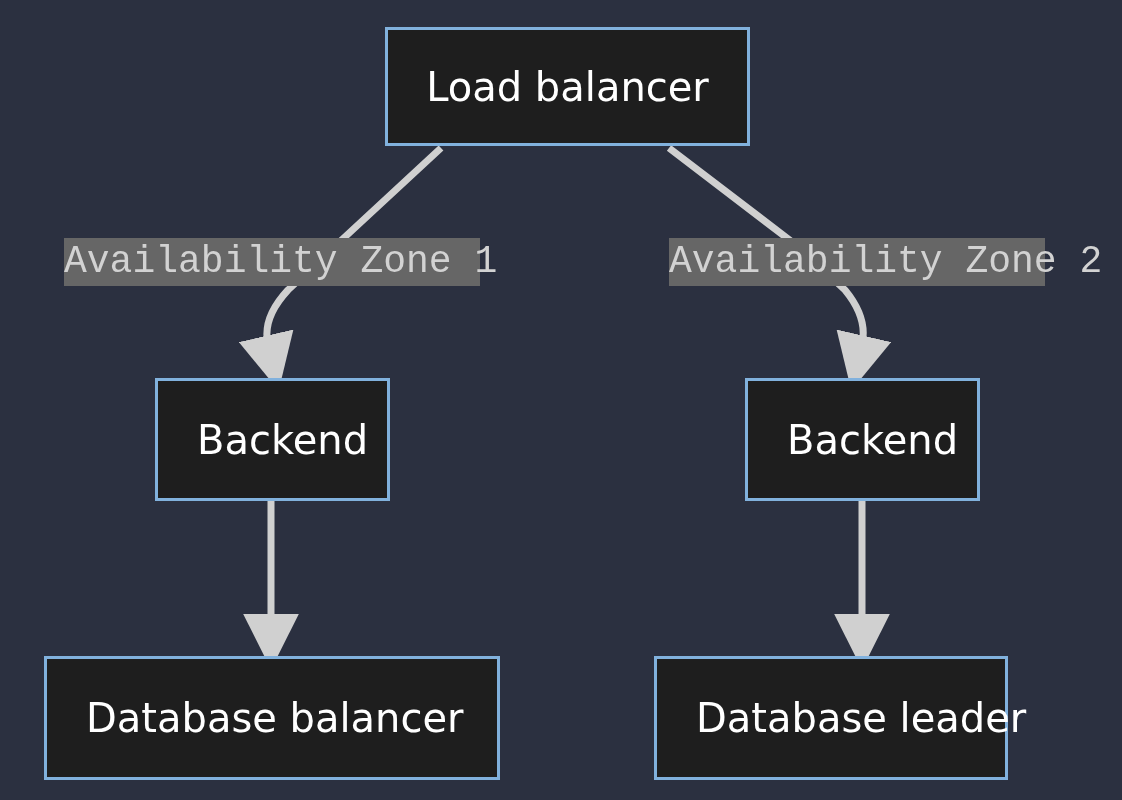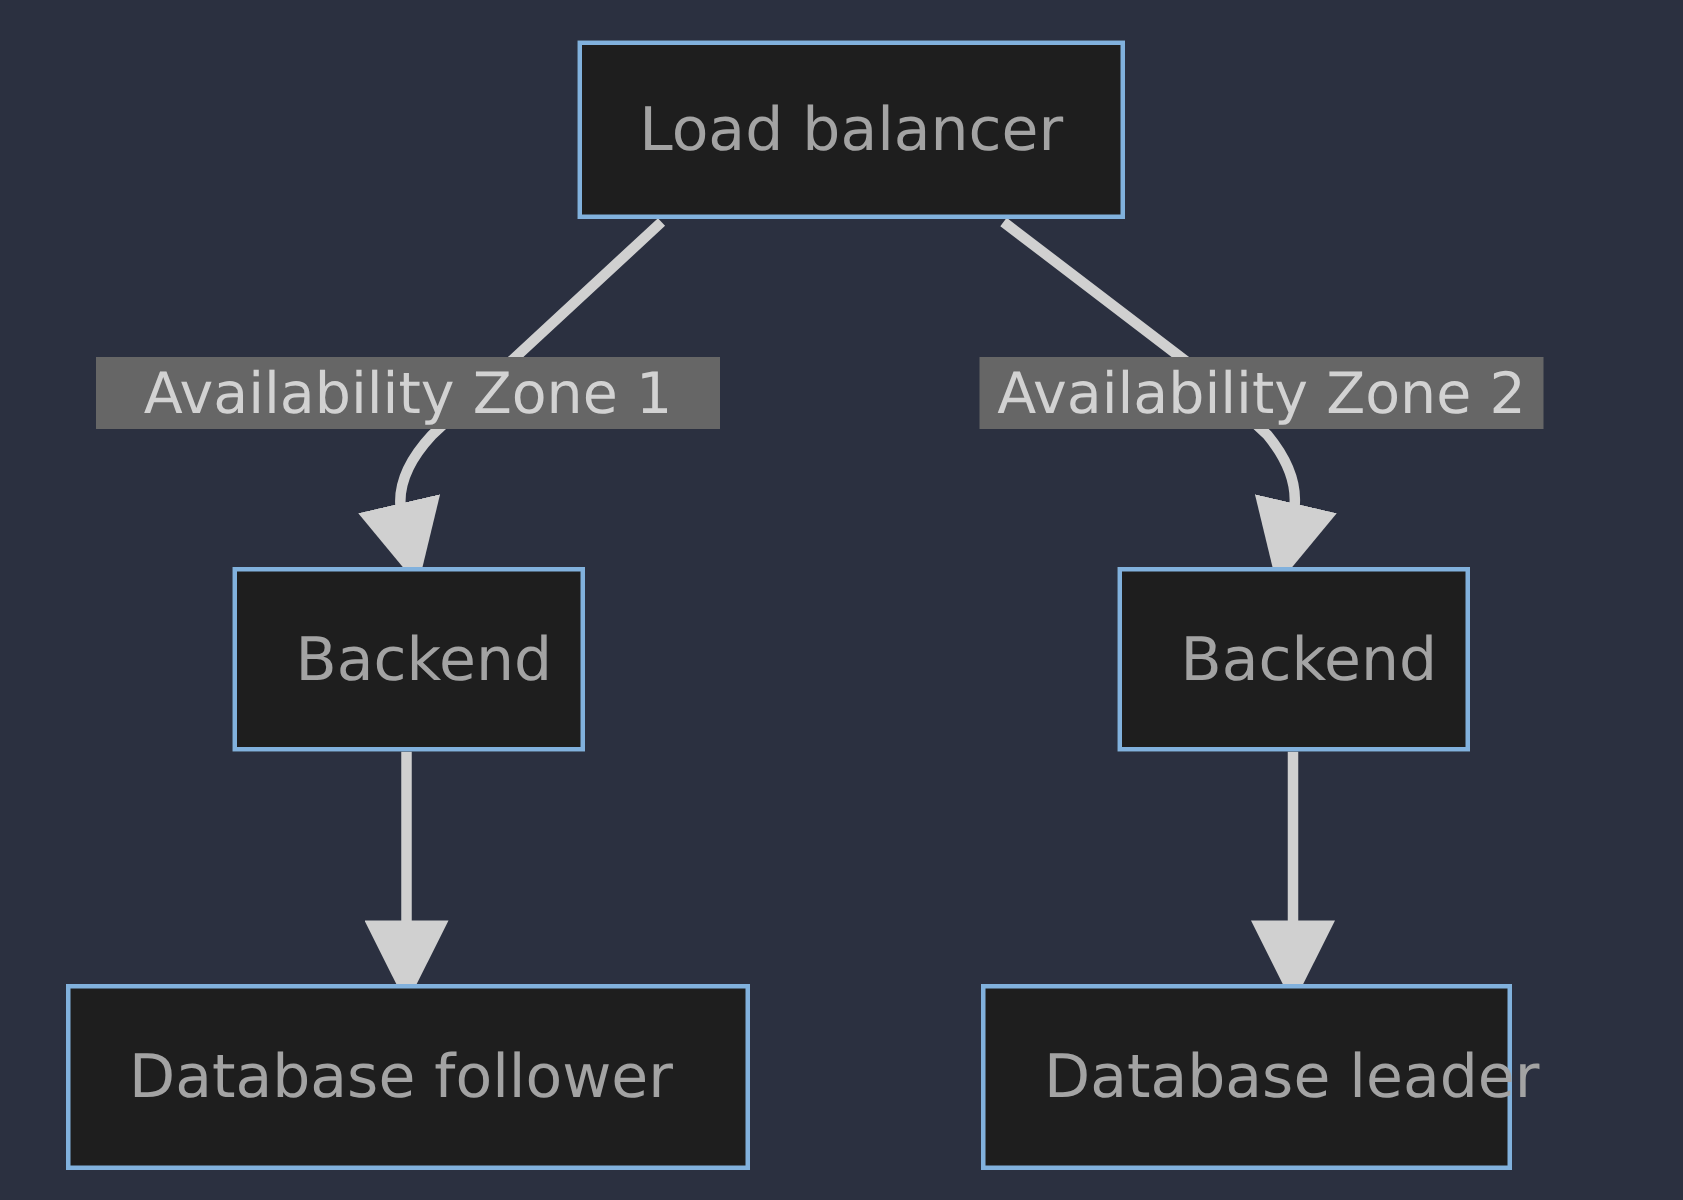--- a/index.html
+++ b/index.html
@@ -27,21 +27,21 @@
     height: 800px;
     pointer-events: none;
   }
   .node {
     position: absolute;
     box-sizing: border-box;
     background: #1e1e1e;
     border: 3px solid #81b1dd;
     display: flex;
     align-items: center;
-    color: #a3a3a3;
+    color: #ffffff;
     font-size: 40px;
     line-height: 1;
     white-space: nowrap;
   }
   .node-label {
     display: block;
     width: 100%;
   }
   .node.center > .node-label { text-align: center; }
   .node.leftpad > .node-label {
@@ -51,32 +51,33 @@
   .edge-label {
     position: absolute;
     box-sizing: border-box;
     background: #666666;
     color: #d2d2d2;
     font-size: 38px;
     line-height: 48px;
     height: 48px;
     white-space: nowrap;
     text-align: center;
+    font-family: Liberation Mono, monospace;
   }
 
   
   #node-lb        { left: 385px; top: 27px;  width: 365px; height: 119px; }
   #node-backend-1 { left: 155px; top: 378px; width: 235px; height: 123px; }
   #node-backend-2 { left: 745px; top: 378px; width: 235px; height: 123px; }
   #node-db-follower { left: 44px;  top: 656px; width: 456px; height: 124px; }
   #node-db-leader   { left: 654px; top: 656px; width: 354px; height: 124px; }
 
   
   #label-az-1 { left: 64px;  top: 238px; width: 416px; }
-  #label-az-2 { left: 653px; top: 238px; width: 376px; }
+  #label-az-2 { left: 669px; top: 238px; width: 376px; }
 </style>
 </head>
 <body>
 
 <div id="diagram">
 
   <svg id="edges" viewBox="0 0 1122 800" width="1122" height="800" xmlns="http://www.w3.org/2000/svg">
     <defs>
       <marker id="arrowhead" markerWidth="8" markerHeight="8" refX="1.2" refY="4" orient="auto" markerUnits="strokeWidth">
         <path d="M 0 0 L 8 4 L 0 8 z" fill="#d0d0d0"></path>
@@ -98,21 +99,21 @@
 
   <div class="node leftpad" id="node-backend-1">
     <span class="node-label">Backend</span>
   </div>
 
   <div class="node leftpad" id="node-backend-2">
     <span class="node-label">Backend</span>
   </div>
 
   <div class="node leftpad" id="node-db-follower">
-    <span class="node-label">Database follower</span>
+    <span class="node-label">Database balancer</span>
   </div>
 
   <div class="node leftpad" id="node-db-leader">
     <span class="node-label">Database leader</span>
   </div>
 
   <div class="edge-label" id="label-az-1">Availability Zone 1</div>
 
   <div class="edge-label" id="label-az-2">Availability Zone 2</div>
 

